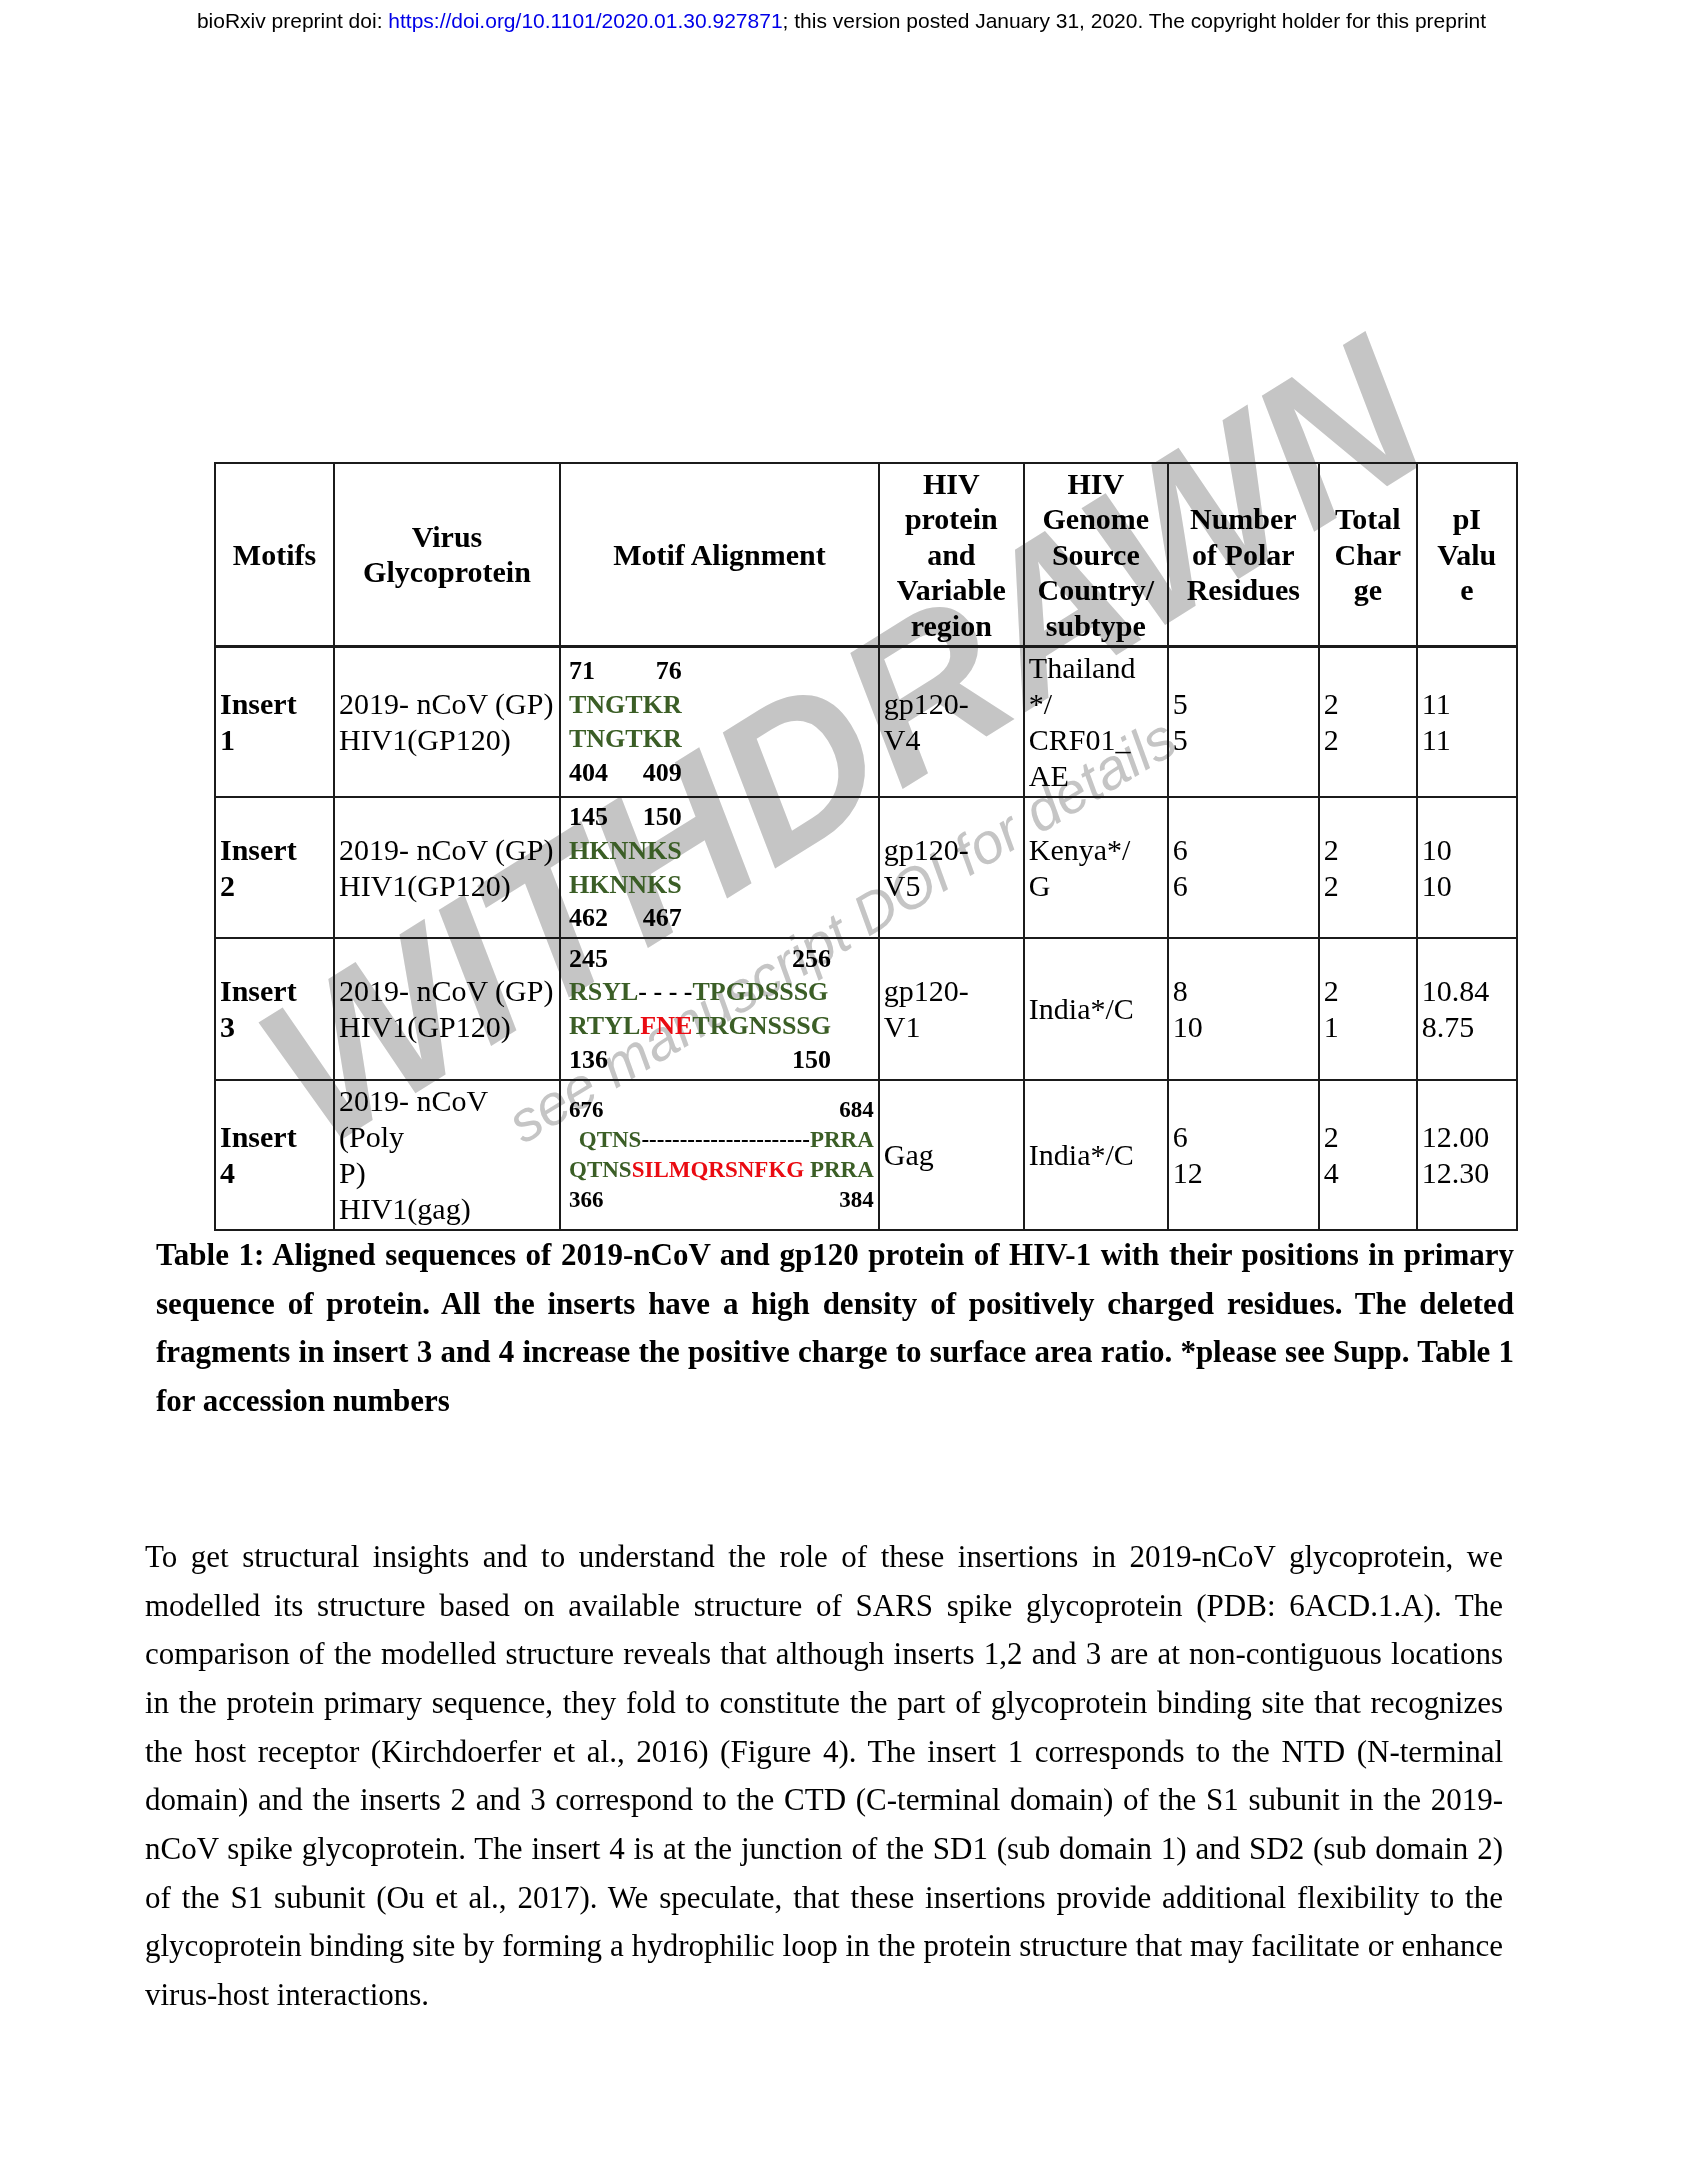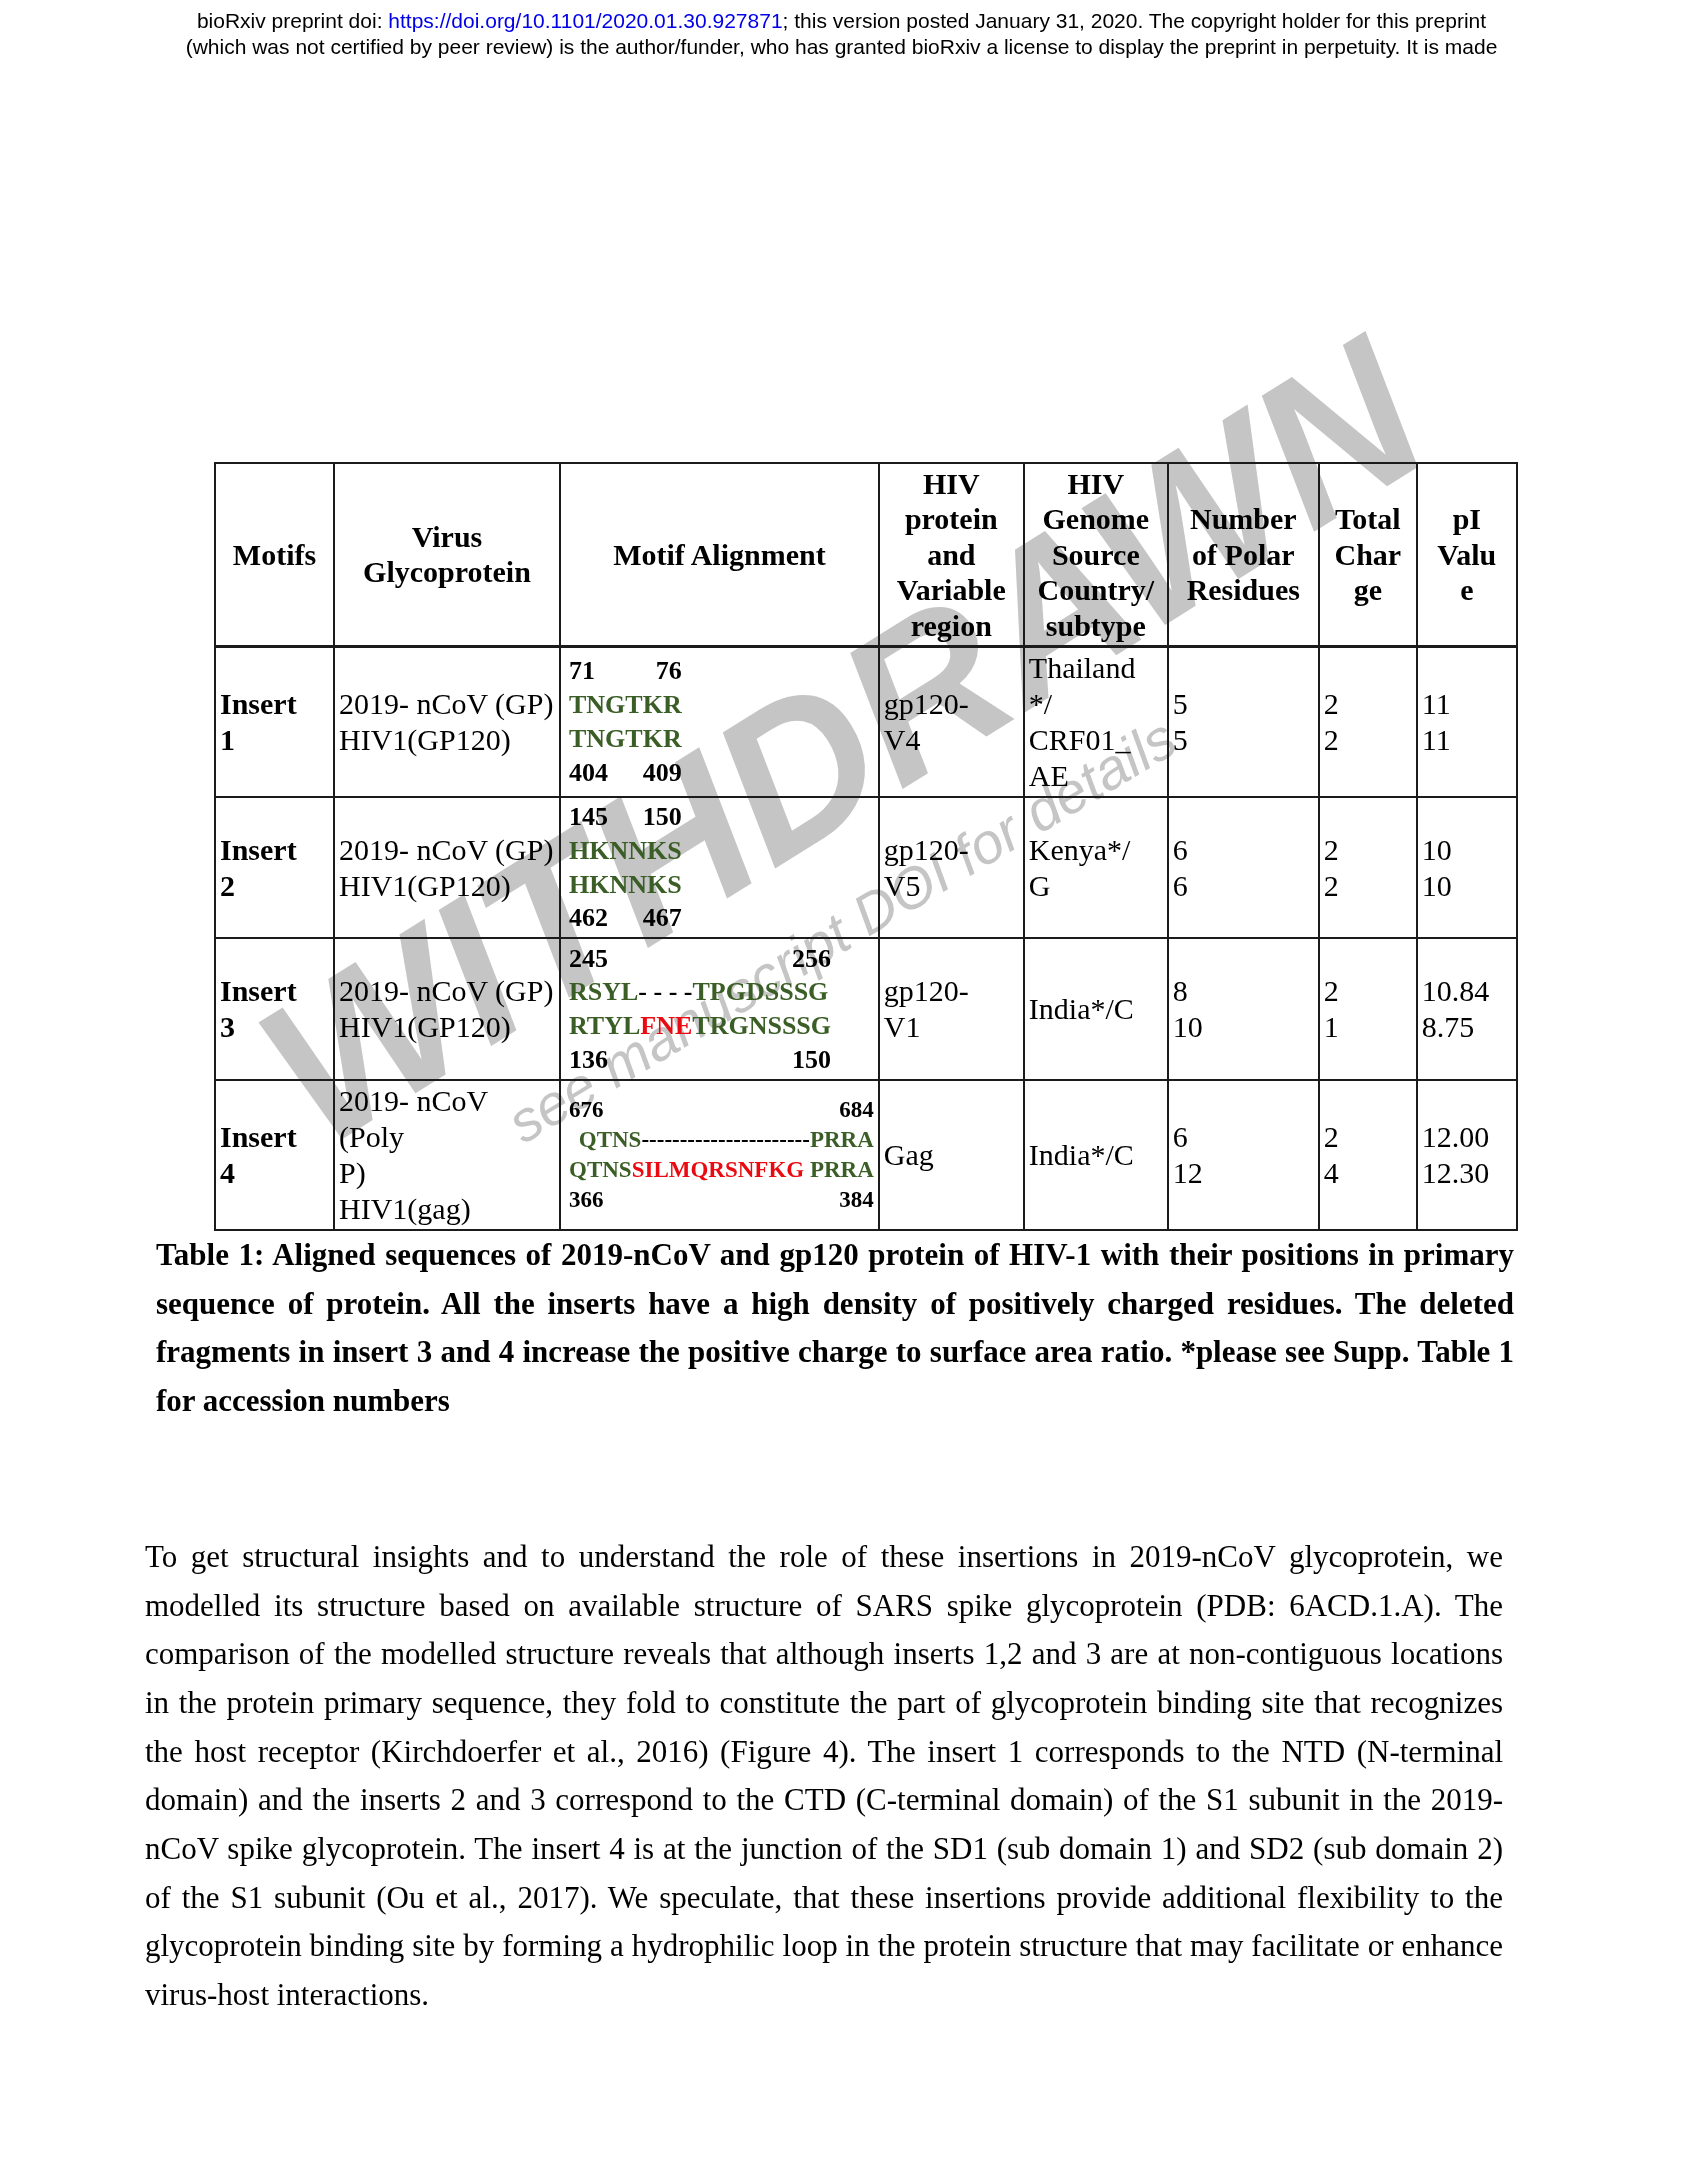--- a/index.html
+++ b/index.html
@@ -53,21 +53,20 @@
   .body-par { position:absolute; left:145px; top:1533px; width:1358px; margin:0;
              font-size:31px; line-height:1.57; text-align:justify; z-index:2; }
 </style>
 </head>
 <body>
 
 <div class="page">
 
   <div class="biorxiv-header">
     <div class="hline"><span>bioRxiv preprint doi: </span><a class="hlink" href="#">https://doi.org/10.1101/2020.01.30.927871</a><span>; this version posted January 31, 2020. The copyright holder for this preprint</span></div>
-    <div class="hline">(which was not certified by peer review) is the author/funder, who has granted bioRxiv a license to display the preprint in perpetuity. It is made</div>
   </div>
 
   <div class="wm-main">WITHDRAWN</div>
   <div class="wm-sub">see manuscript DOI for details</div>
 
   <table class="motif-table">
     <colgroup>
       <col style="width:119px">
         <col style="width:226px">
         <col style="width:316px">

